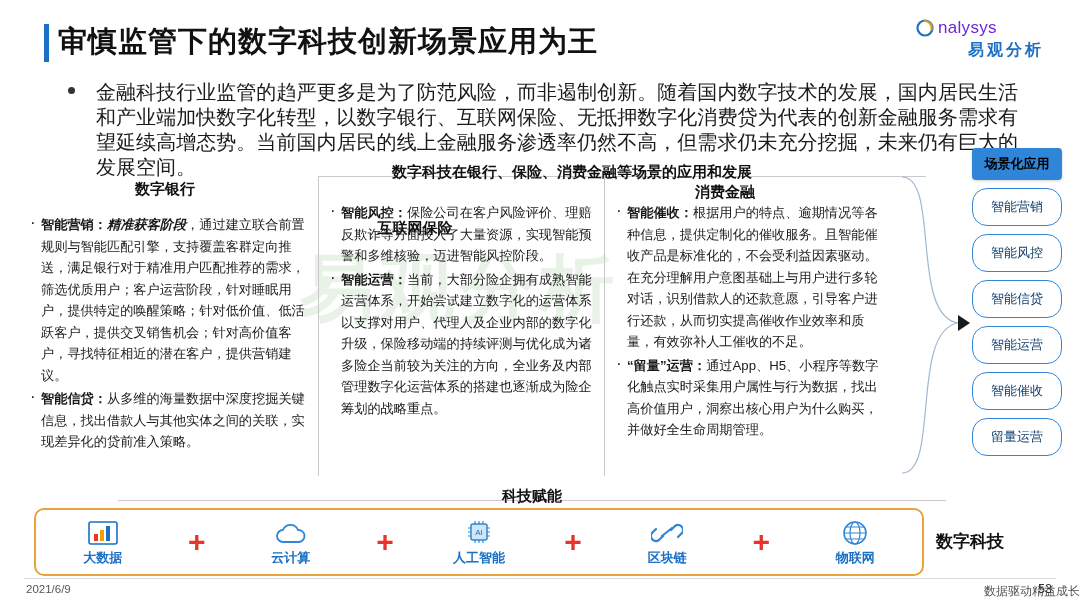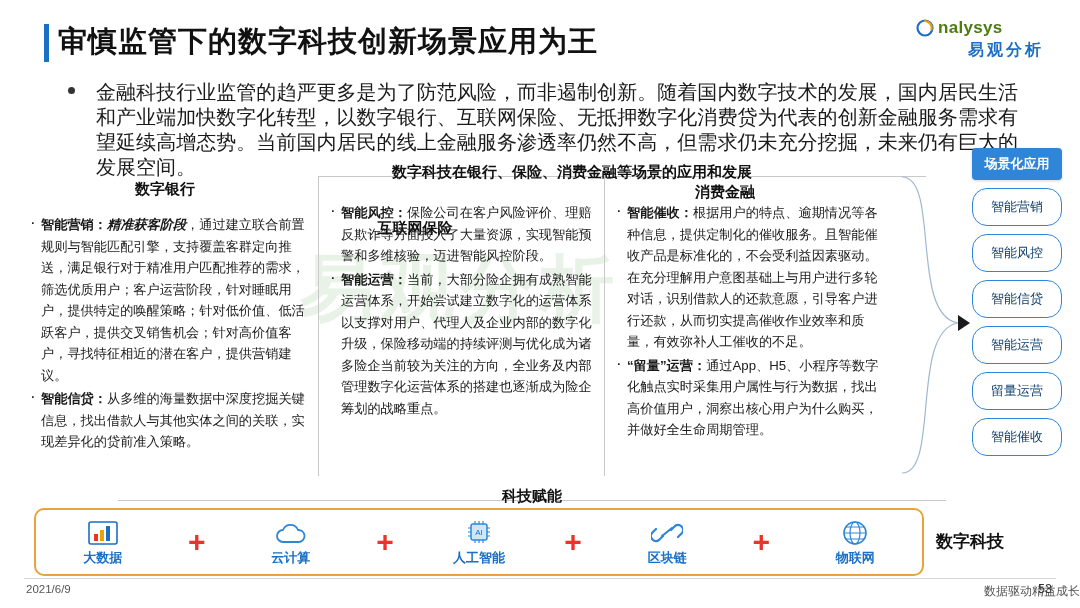--- a/index.html
+++ b/index.html
@@ -26,21 +26,21 @@
     font-size: 29px; font-weight: bold; letter-spacing: 1px;
     color: #111; white-space: nowrap;
   }
   .logo {
     position: absolute; right: 34px; top: 18px;
     text-align: center; width: 130px;
   }
   .logo-row { display: flex; align-items: center; justify-content: flex-start; gap: 4px; }
   .logo-mark { width: 18px; height: 18px; flex: 0 0 auto; }
   .logo-text {
-    font-size: 17px; color: #4d7c0f; font-weight: bold; letter-spacing: .3px;
+    font-size: 17px; color: #6d28d9; font-weight: normal; letter-spacing: .3px;
   }
   .logo-sub {
     font-size: 16px; color: #1b6fc4; font-weight: bold; letter-spacing: 3px;
     margin-top: 2px; text-align: right; padding-right: 2px;
   }
 
   
   .intro {
     position: absolute; left: 68px; top: 80px; width: 950px;
   }
@@ -95,21 +95,21 @@
   
   .watermark {
     position: absolute; left: 300px; top: 240px;
     font-size: 74px; font-weight: bold; color: rgba(214, 232, 212, .55);
     letter-spacing: 6px; pointer-events: none; user-select: none;
   }
 
   
   .scen-panel { position: absolute; left: 972px; top: 148px; width: 96px; }
   .scen-head {
-    width: 90px; height: 32px; background: #2f86d8; color: #ffffff;
+    width: 90px; height: 32px; background: #2f86d8; color: #000000;
     border-radius: 4px; font-size: 13px; font-weight: bold;
     display: flex; align-items: center; justify-content: center;
     box-shadow: 0 1px 3px rgba(0,0,0,.18);
   }
   .scen-item {
     width: 90px; height: 38px; margin-top: 8px;
     border: 1px solid #2f86d8; border-radius: 15px; background: #fff;
     color: #0f3f6e; font-size: 13px;
     display: flex; align-items: center; justify-content: center;
   }
@@ -220,22 +220,22 @@
     <polygon points="58,140 70,148 58,156" fill="#1a1a1a"></polygon>
   </svg>
 </div>
 
 <div class="scen-panel">
   <div class="scen-head">场景化应用</div>
   <div class="scen-item">智能营销</div>
   <div class="scen-item">智能风控</div>
   <div class="scen-item">智能信贷</div>
   <div class="scen-item">智能运营</div>
+  <div class="scen-item">智能催收</div>
   <div class="scen-item">留量运营</div>
-  <div class="scen-item">智能催收</div>
 </div>
 
 <div class="tech-hr"></div>
 <div class="tech-label">科技赋能</div>
 
 <div class="tech-box">
 
   <div class="tech-item">
     <div class="tech-ic">
       <svg width="30" height="28" viewBox="0 0 30 28">

